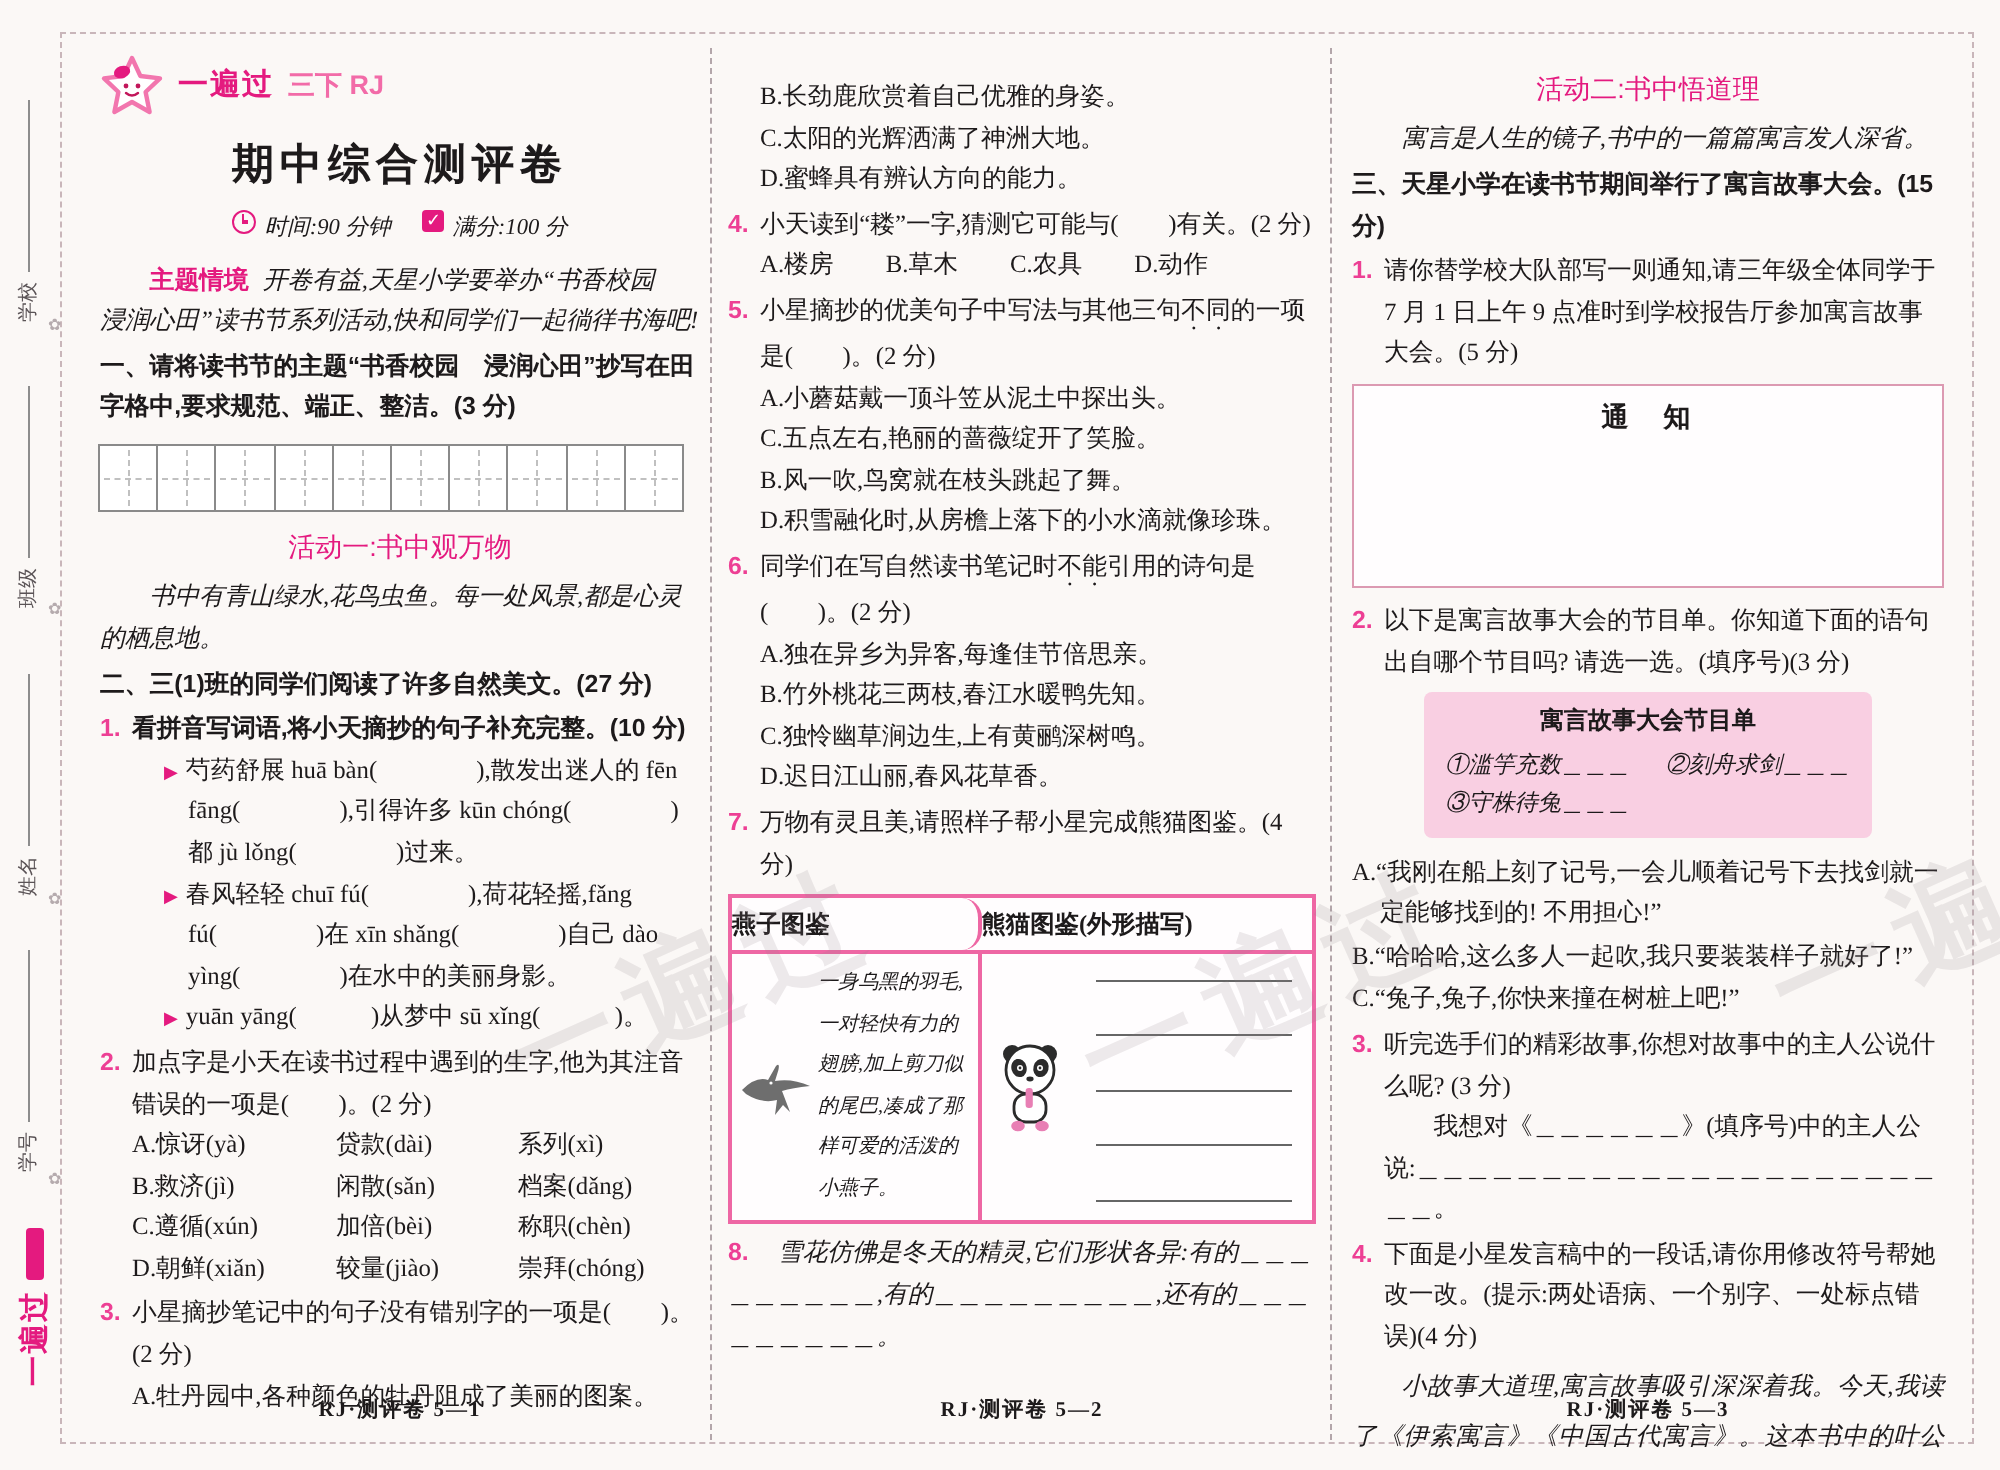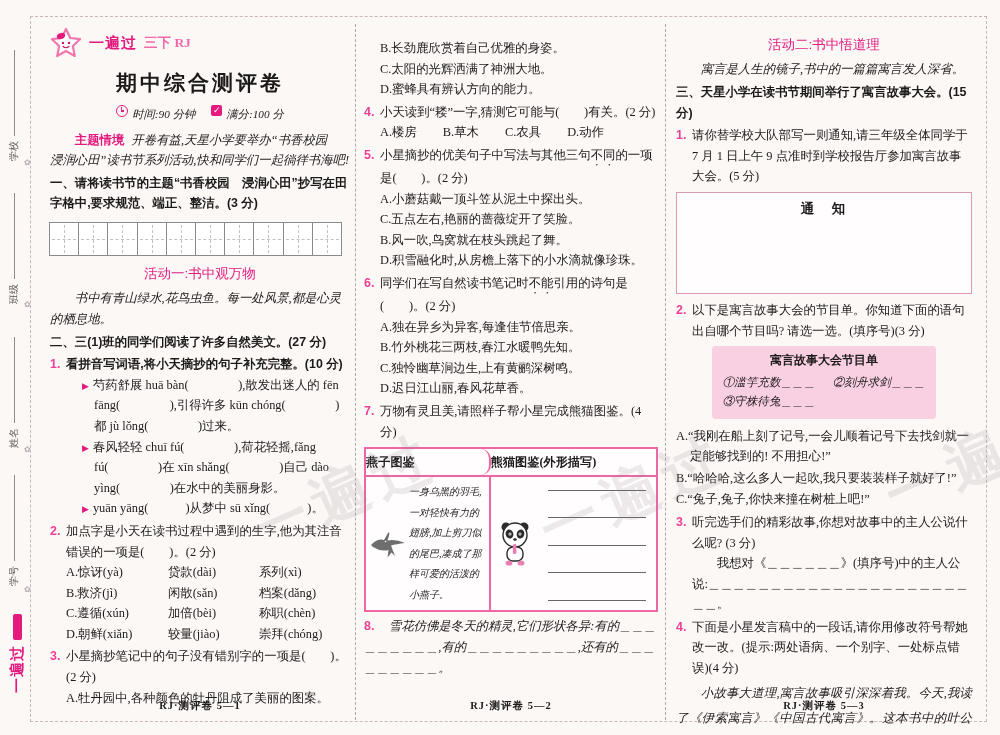--- a/index.html
+++ b/index.html
@@ -9,21 +9,21 @@
   .divider{position:absolute;top:24px;height:696px;width:0;border-left:1px dashed #b3a6aa;}
   .d1{left:355px}.d2{left:665px}
   .col{position:absolute;top:26px;height:690px;font-size:12.4px;line-height:1.66;z-index:2;}
   .col1{left:50px;width:300px;}
   .col2{left:364px;width:294px;padding-top:12px;box-sizing:border-box;}
   .col3{left:676px;width:296px;padding-top:8px;box-sizing:border-box;}
   .footer{position:absolute;bottom:2px;width:100%;text-align:center;font-size:10.5px;font-weight:bold;letter-spacing:1px;}
   
   .brand-row{display:flex;align-items:center;gap:7px;height:34px;}
   .brand-name{color:#e41a7f;font-weight:bold;font-size:15px;font-family:"Liberation Sans",sans-serif;letter-spacing:1px;}
-  .brand-ed{color:#f26ba8;font-weight:bold;font-size:13.5px;font-family:Liberation Serif, serif;}
+  .brand-ed{color:#f26ba8;font-weight:bold;font-size:13.5px;font-family:Liberation Sans, sans-serif;}
   .paper-title{text-align:center;font-size:21px;font-weight:bold;font-family:"Liberation Sans",sans-serif;letter-spacing:3px;margin:6px 0 4px;}
   .meta{display:flex;justify-content:center;align-items:center;gap:16px;font-size:11.3px;font-style:italic;margin:4px 0 6px;}
   .meta .mitem{display:flex;gap:4px;}
   .clock{width:10px;height:10px;border:1.4px solid #e41a7f;border-radius:50%;position:relative;display:inline-block;}
   .clock::before{content:'';position:absolute;left:4px;top:1.5px;width:1.2px;height:3.5px;background:#e41a7f;}
   .clock::after{content:'';position:absolute;left:4px;top:4.5px;width:3px;height:1.2px;background:#e41a7f;}
   .chk{width:11px;height:11px;background:#e41a7f;border-radius:2px;color:#fff;font-size:9px;line-height:11px;text-align:center;display:inline-block;font-style:normal;}
   .theme{text-indent:2em;font-style:italic;margin:2px 0;}
   .theme-label{color:#e41a7f;font-weight:bold;font-style:normal;font-family:"Liberation Sans",sans-serif;margin-right:7px;}
   .bh{font-weight:bold;font-family:"Liberation Sans",sans-serif;text-align:center;}

